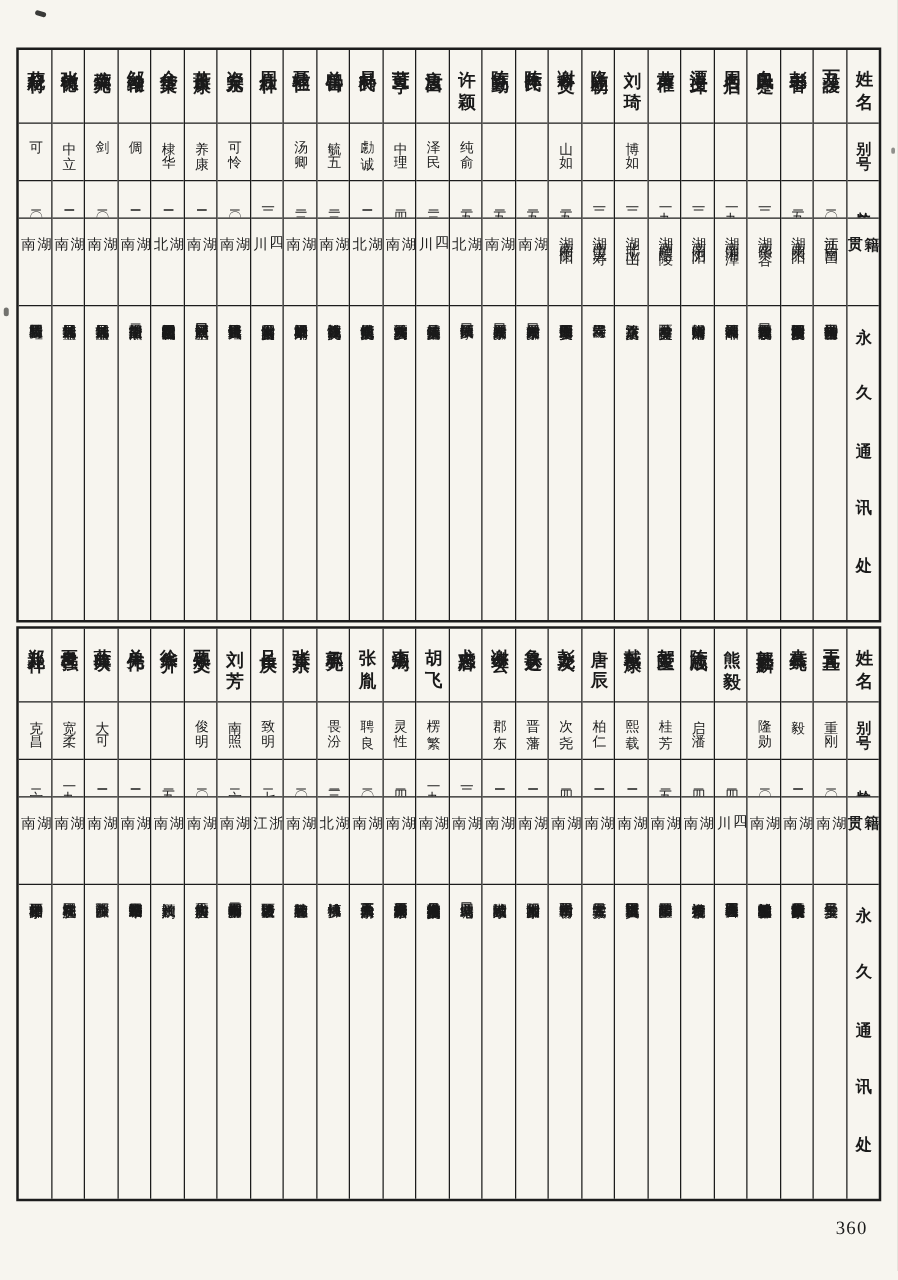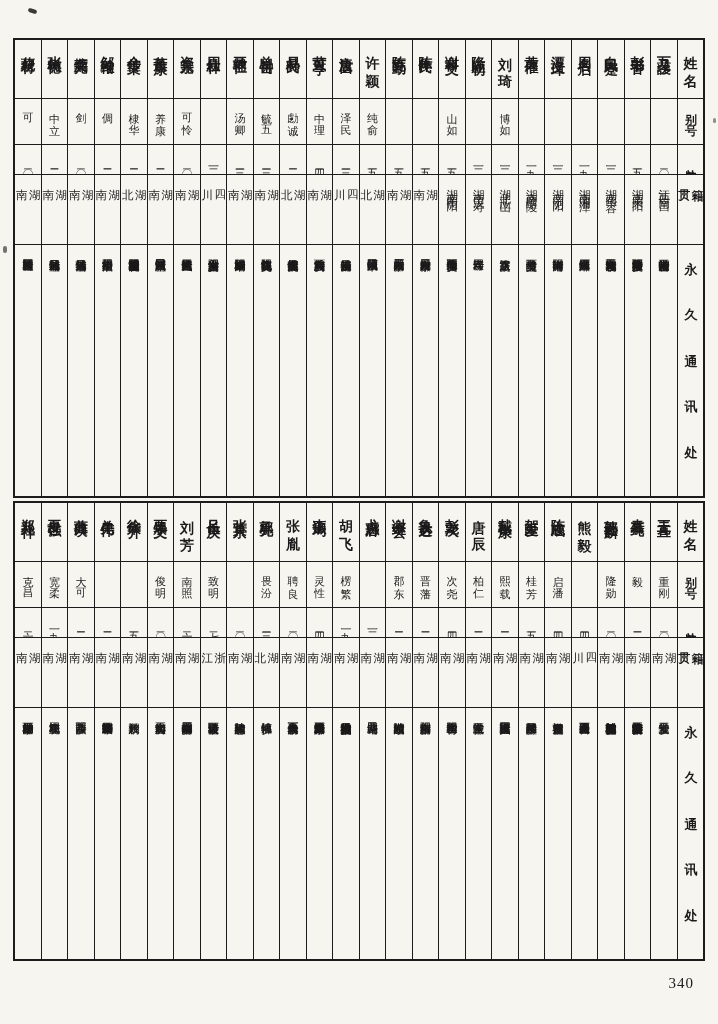--- a/index.html
+++ b/index.html
@@ -920,14 +920,14 @@
           <div class="cell r-origin">
             <span class="vtext" style="letter-spacing: 35px;">湖南</span>
           </div>
           <div class="cell r-addr">
             <span class="vtext">宁远柏家坪邮局转神山下</span>
           </div>
         </div>
       </section>
   </main>
 
-  <div class="pagenum">340</div>
+  <div class="pagenum">360</div>
 </div>
 
 </body></html>

